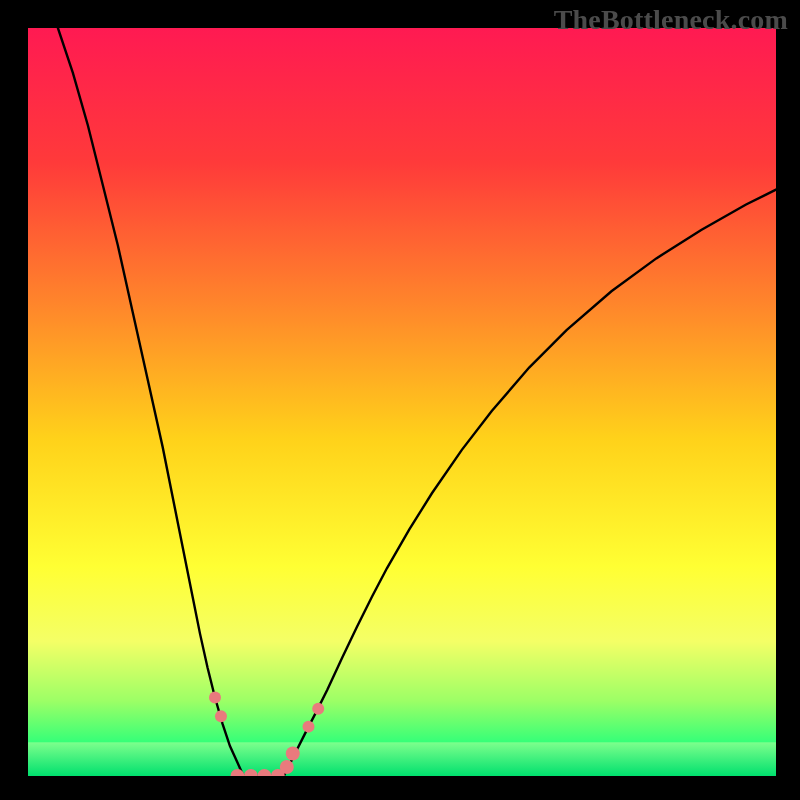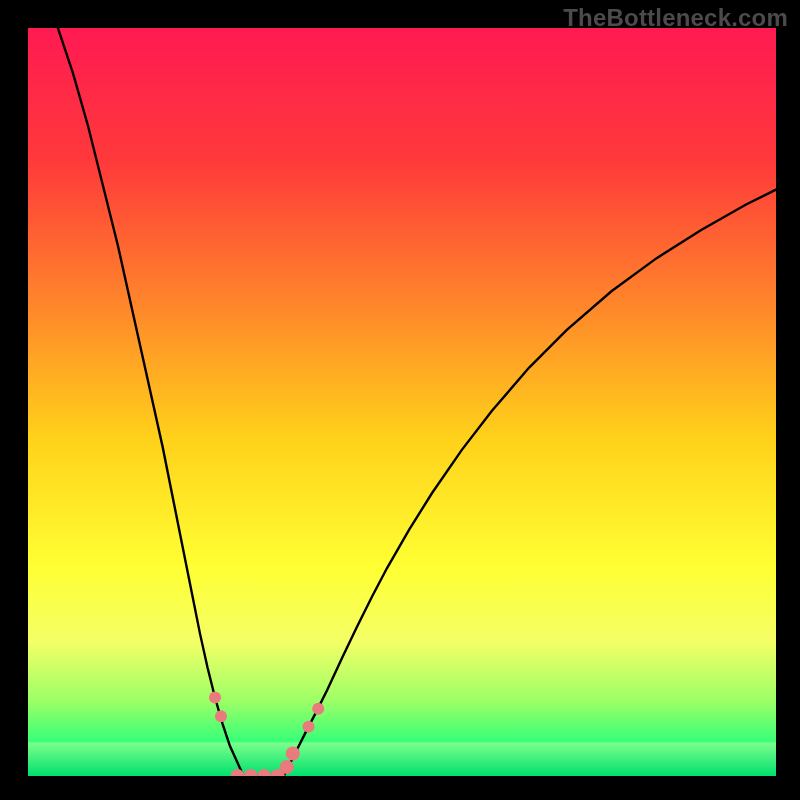--- a/index.html
+++ b/index.html
@@ -61,14 +61,14 @@
           <circle cx="222.90" cy="748.00" r="7" fill="#e97a7d"></circle>
           <circle cx="236.37" cy="748.00" r="7" fill="#e97a7d"></circle>
           <circle cx="249.83" cy="748.00" r="7" fill="#e97a7d"></circle>
           <circle cx="258.81" cy="739.02" r="7" fill="#e97a7d"></circle>
           <circle cx="264.79" cy="725.56" r="7" fill="#e97a7d"></circle>
           <circle cx="280.50" cy="698.63" r="6" fill="#e97a7d"></circle>
           <circle cx="290.22" cy="680.68" r="6" fill="#e97a7d"></circle>
         </g>
     </svg>
   </div>
-  <div class="watermark" style="color: rgb(75, 75, 75); font-size: 24px; right: 12px; top: 4px;">TheBottleneck.com</div>
+  <div class="watermark" style="color: rgb(75, 75, 75); font-size: 28px; right: 12px; top: 4px; font-family: Liberation Serif, serif;">TheBottleneck.com</div>
 </div>
 
 </body></html>

